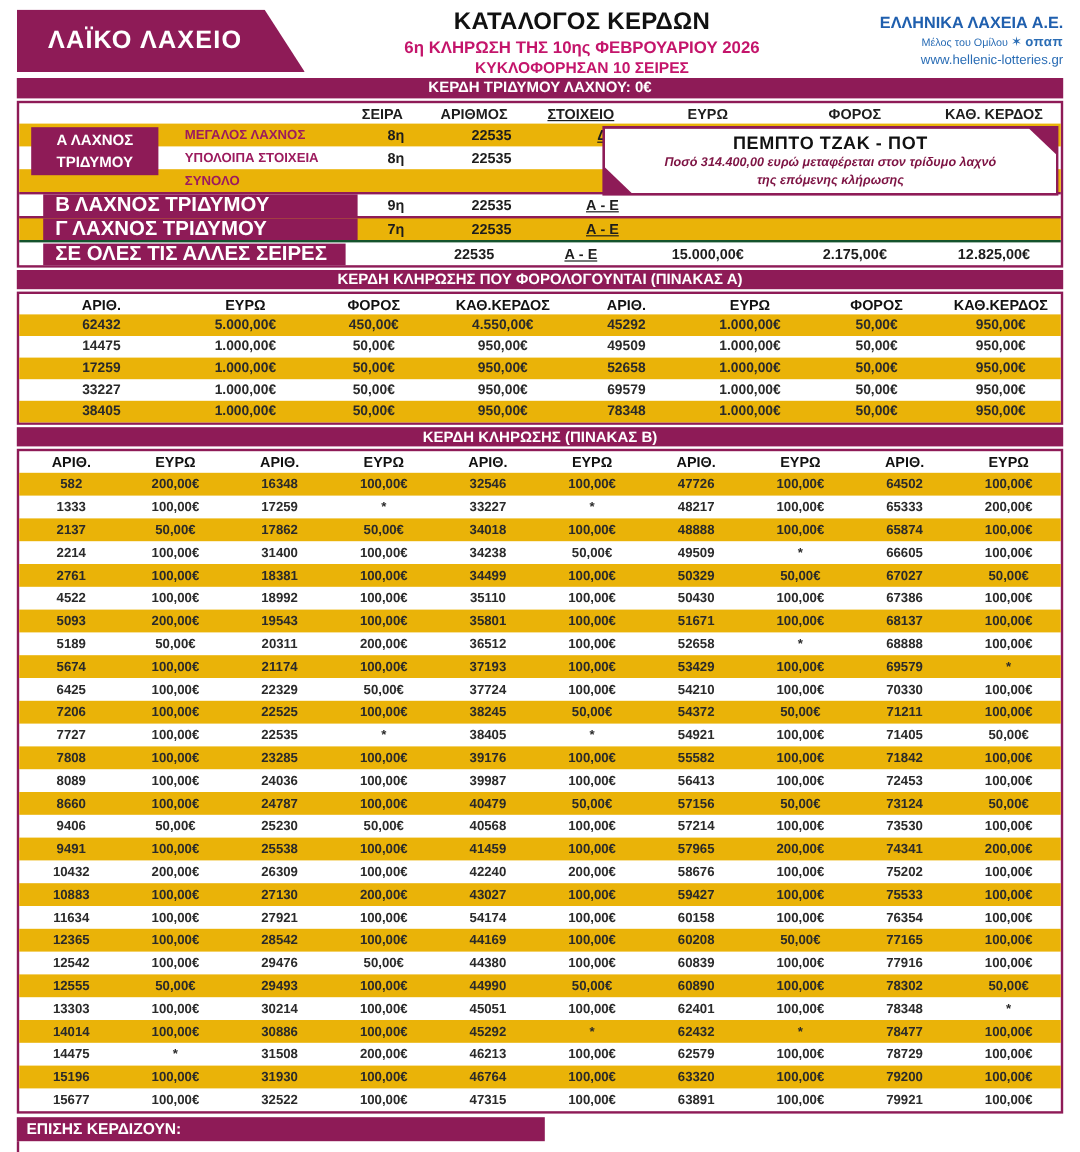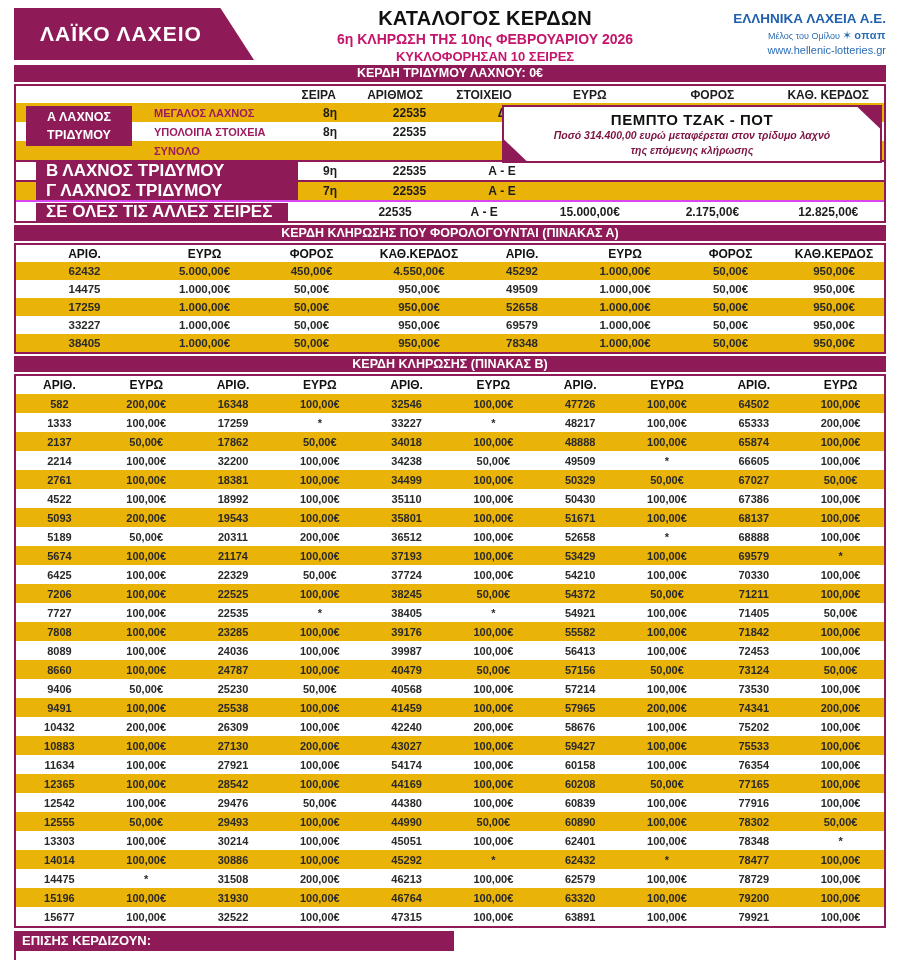--- a/index.html
+++ b/index.html
@@ -27,27 +27,27 @@
   .bar { background:#8e1b57; color:#fff; font-weight:bold; text-align:center; }
   .bar-full { height:17px; line-height:17px; font-size:12.5px; margin-top:1px; }
   .bar-section { height:16px; line-height:16px; font-size:12.5px; margin-top:2px; }
 
   
   .top-table { position:relative; border:2px solid #8e1b57; margin-top:2px; background:#fff; }
   .tt-row { display:flex; align-items:center;padding-left:20px; }
   .tt-head { height:17px; font-size:12.5px; font-weight:bold; }
   .tt-a { height:19px; }
   .tt-b, .tt-g { height:20px; border-top:2px solid #8e1b57; }
-  .tt-se { height:21px; border-top:2px solid #d946ef; }
+  .tt-se { height:21px; border-top:2px solid #14532d; }
   .stripe { background:#eab308; }
   .cell { display:inline-block; text-align:center; font-weight:bold; font-size:12px; }
   .c-label { width:262px; text-align:left; }
   .c-seira { width:64px; }
   .c-arith { width:95px; }
-  .c-stoix { width:90px; }
+  .c-stoix { width:90px;text-decoration:underline; }
   .c-euro  { width:130px; }
   .c-foros { width:125px; }
   .c-net   { width:116px; }
   .sub-label { padding-left:118px; color:#9c1b5e; font-size:11px; font-weight:bold; display:block; }
   .label-bar { display:block; height:18px; line-height:18px; background:#8e1b57; color:#fff;
     font-weight:bold; font-size:17px; padding-left:10px; margin:1px 0; }
   .a-box { position:absolute; left:10px; top:20px; width:106px; height:40px; background:#8e1b57;
     z-index:3; display:flex; flex-direction:column; justify-content:center; align-items:center;
     color:#fff; font-weight:bold; font-size:12.5px; line-height:1.45; }
   .jackpot { position:absolute; left:486px; right:2px; top:19px; height:58px; background:#8e1b57;
@@ -301,21 +301,21 @@
           <span class="">34018</span>
           <span class="">100,00€</span>
           <span class="">48888</span>
           <span class="">100,00€</span>
           <span class="">65874</span>
           <span class="">100,00€</span>
         </div>
         <div class="tb-row">
           <span class="">2214</span>
           <span class="">100,00€</span>
-          <span class="">32200</span>
+          <span class="">31400</span>
           <span class="">100,00€</span>
           <span class="">34238</span>
           <span class="">50,00€</span>
           <span class="">49509</span>
           <span class="">*</span>
           <span class="">66605</span>
           <span class="">100,00€</span>
         </div>
         <div class="tb-row stripe">
           <span class="">2761</span>

